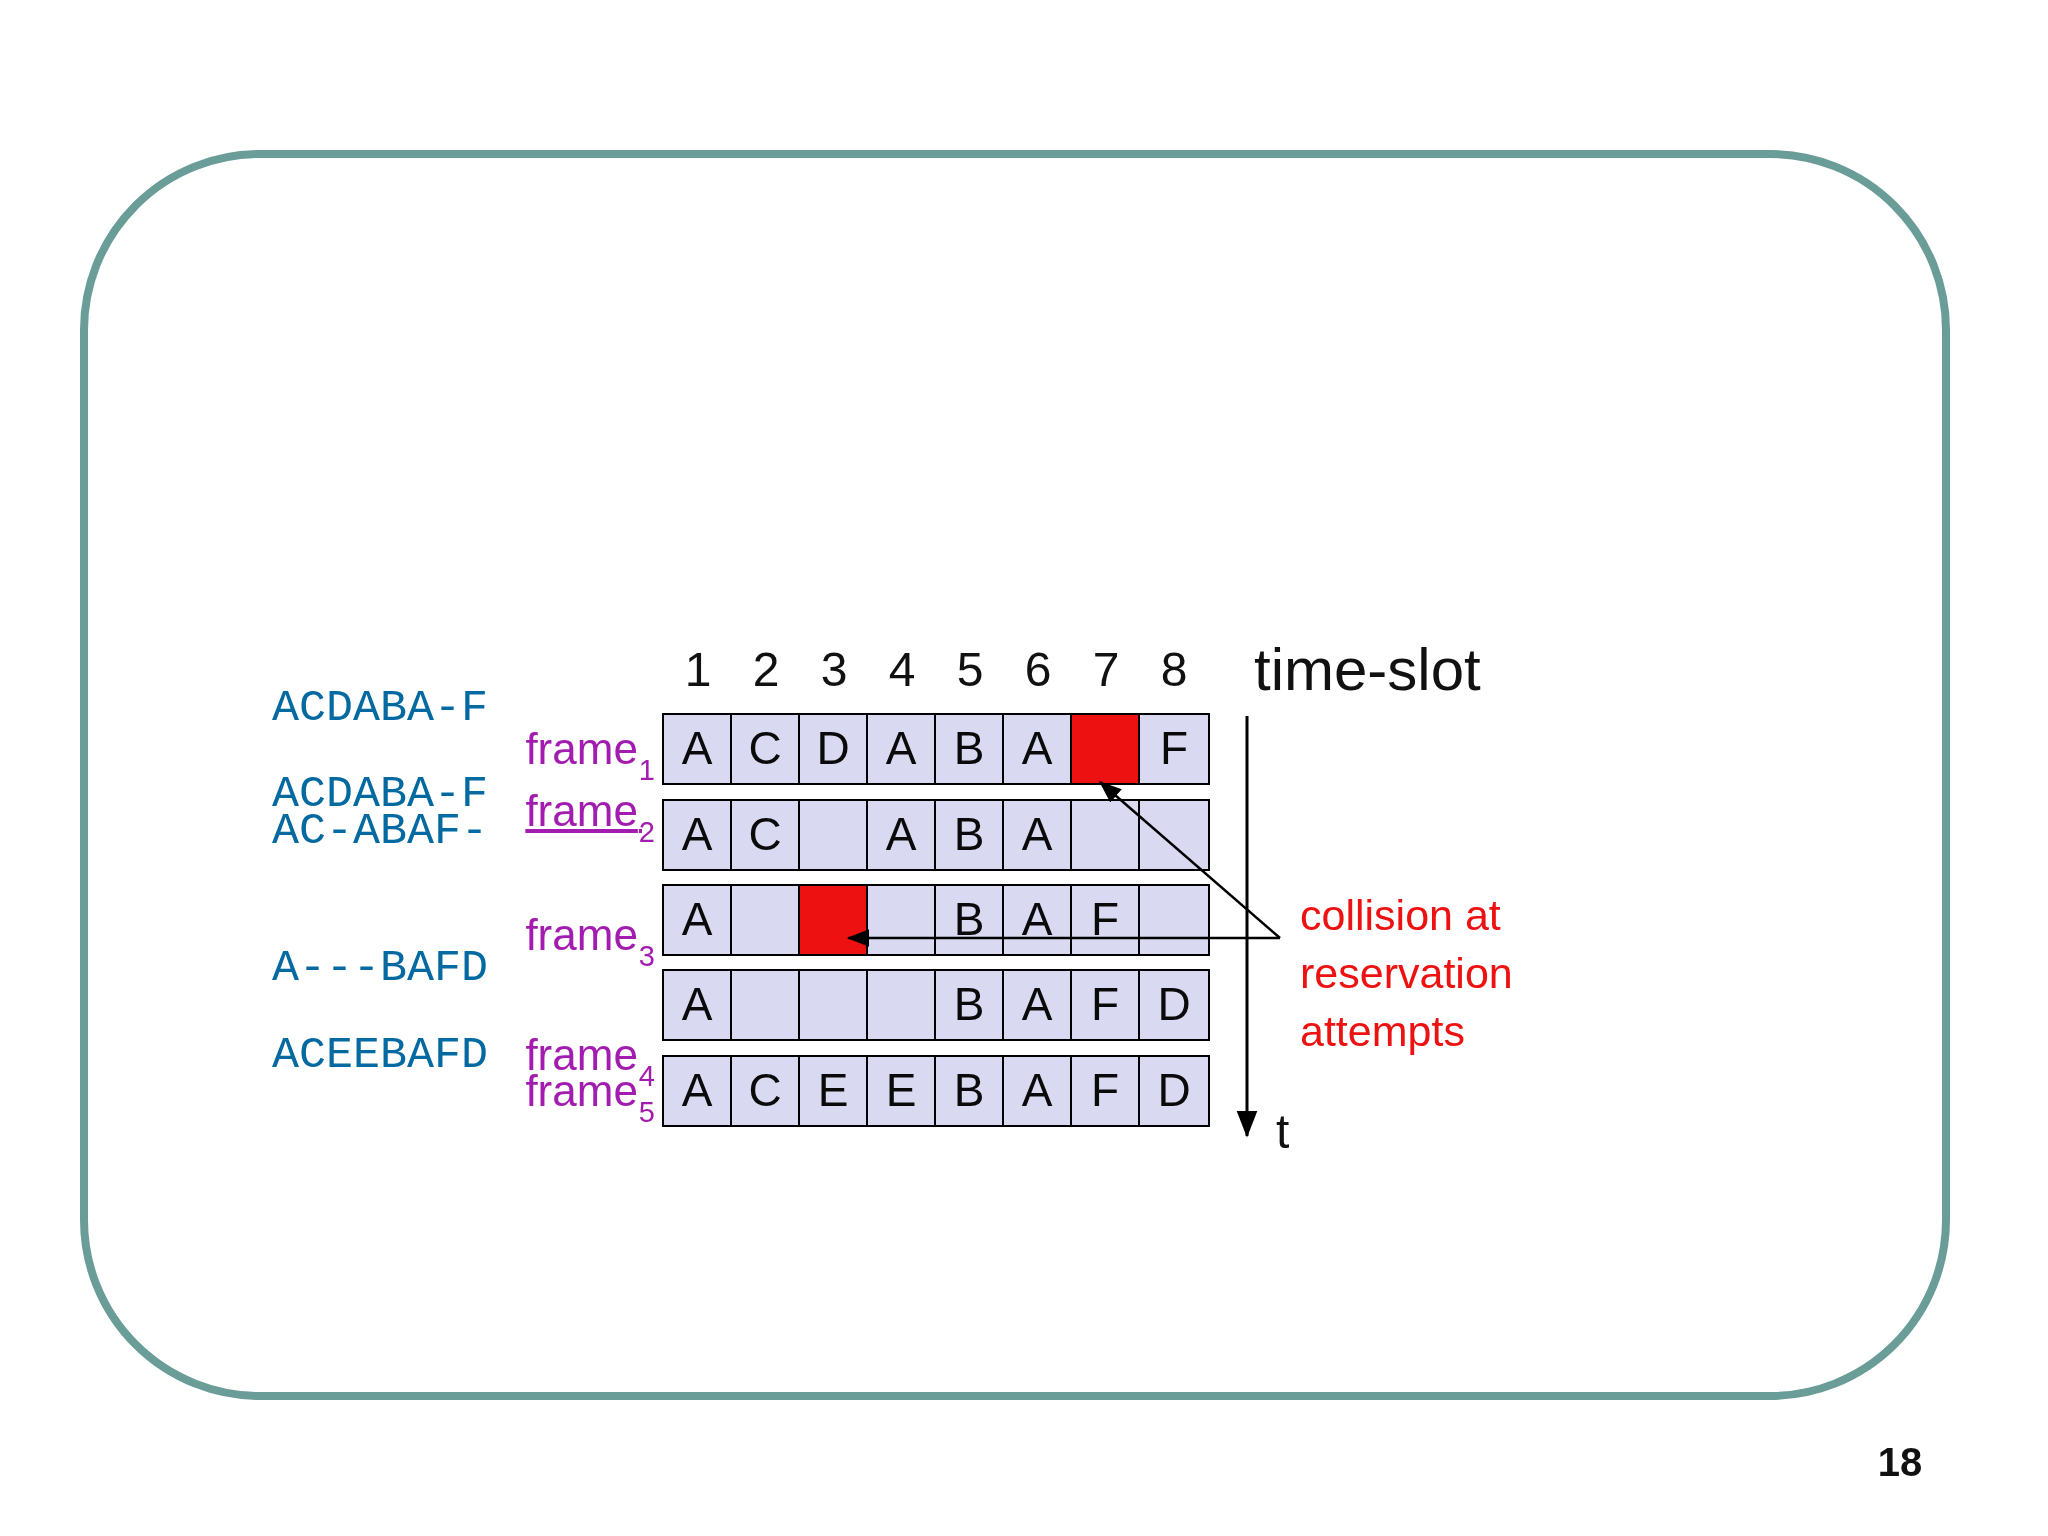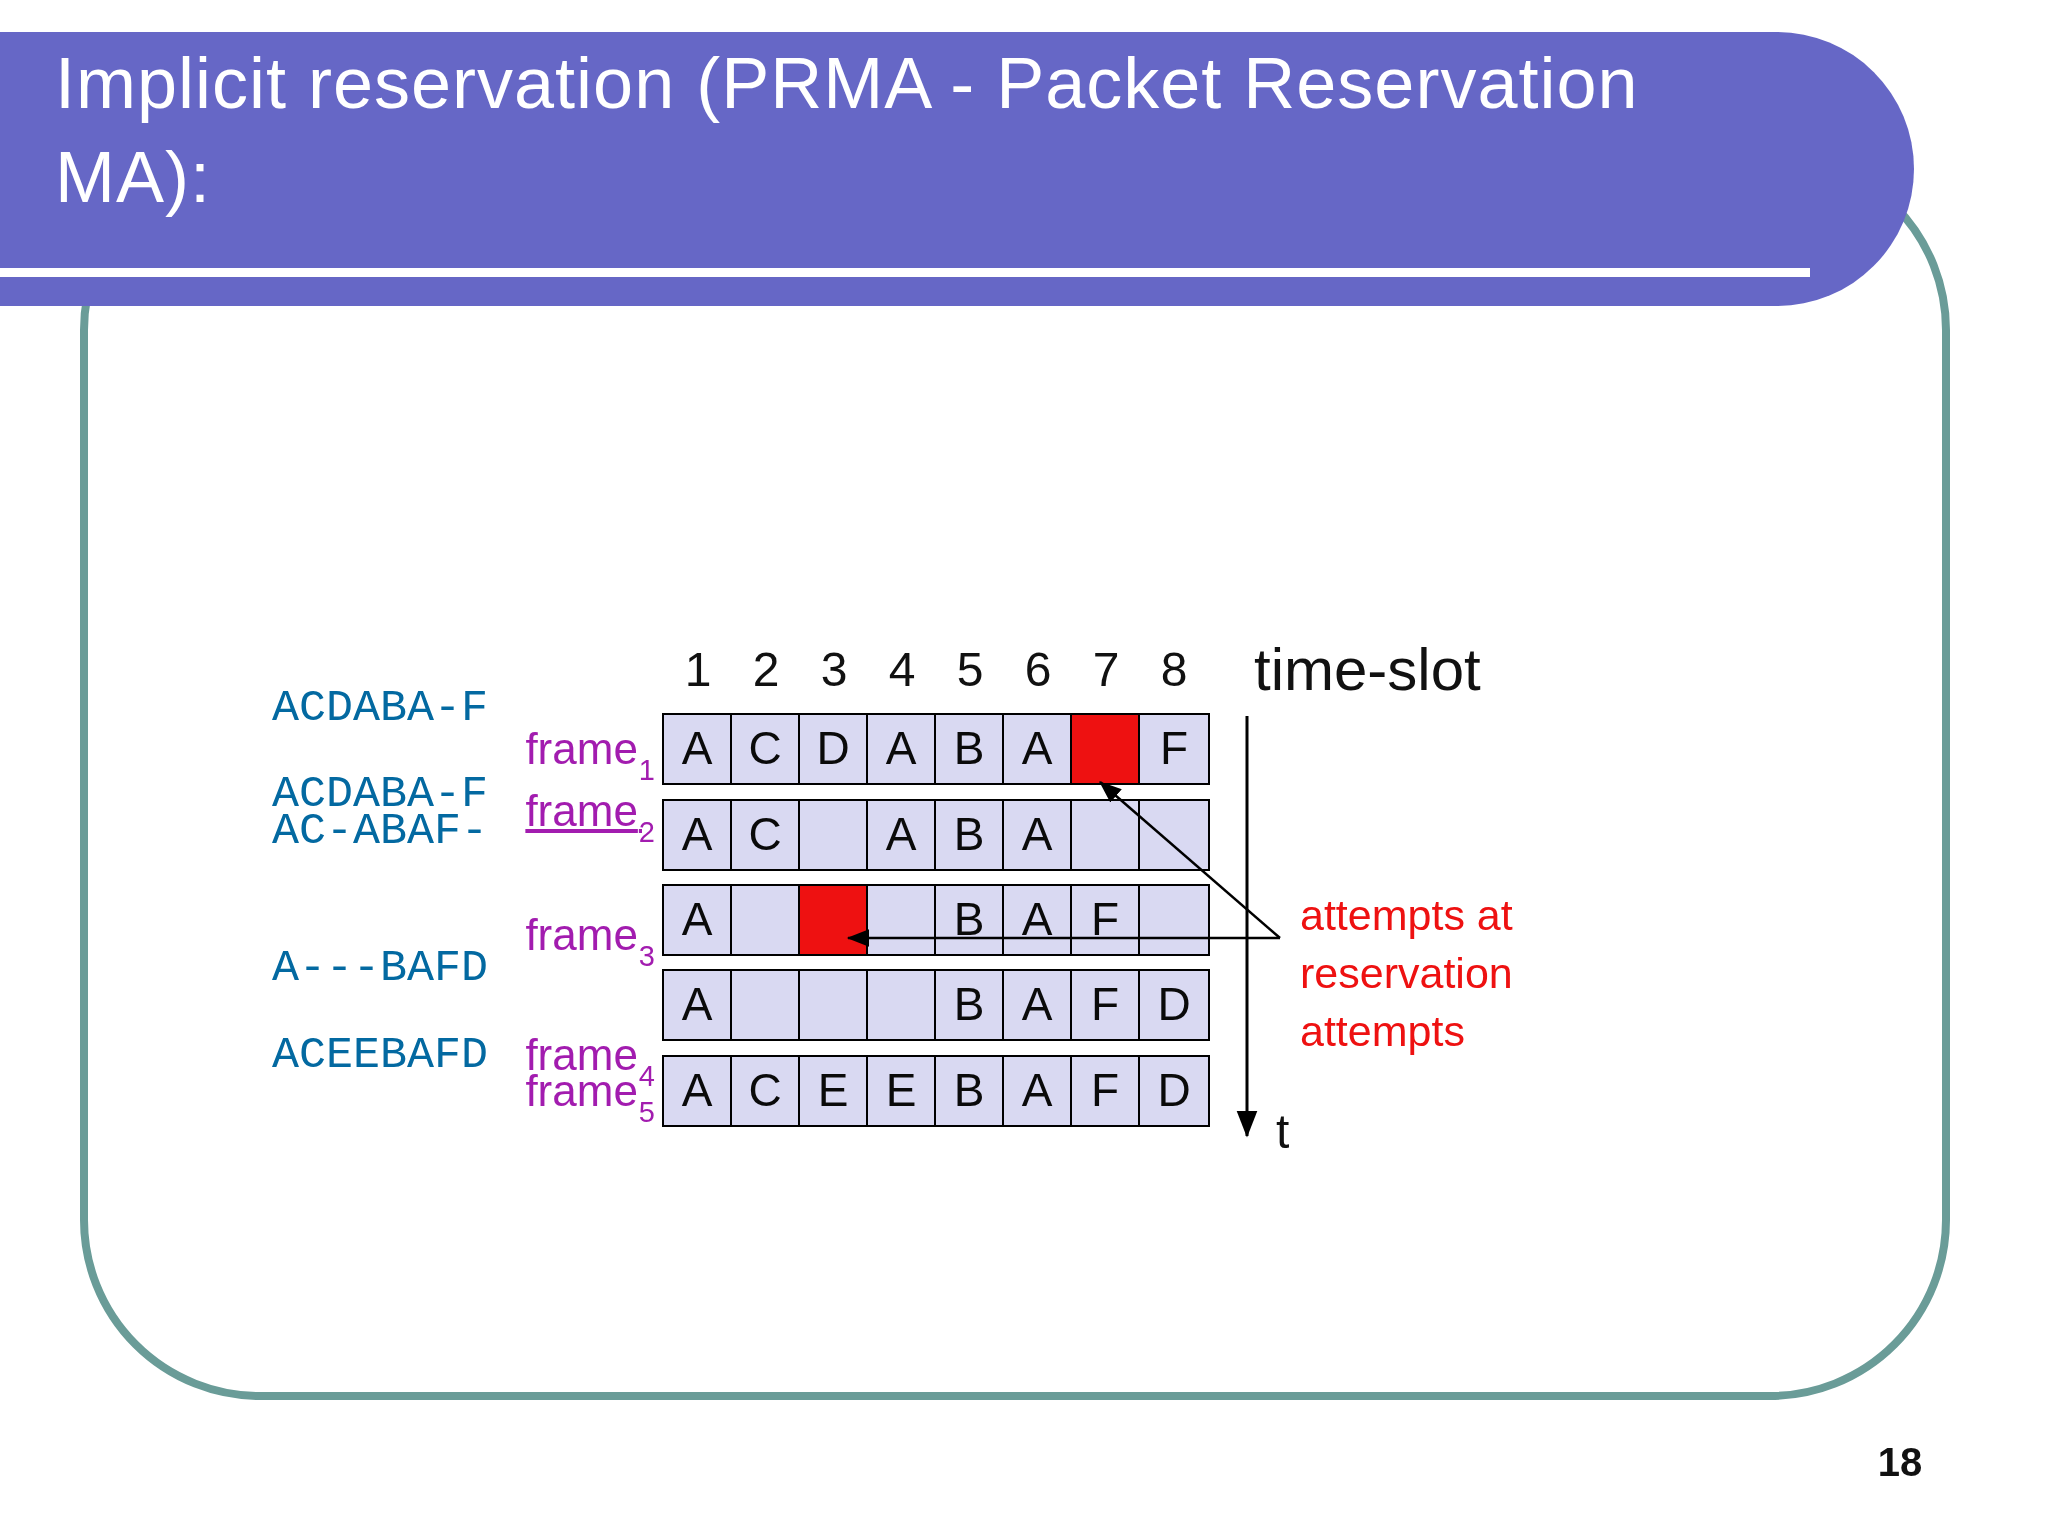--- a/index.html
+++ b/index.html
@@ -39,27 +39,20 @@
   .page-number{position:absolute;left:1856px;top:1440px;width:88px;text-align:center;
          font-size:40px;font-weight:bold;color:#111;}
 </style>
 </head>
 <body>
 
 <div class="slide">
 
   <div class="content-frame"></div>
 
-  <div class="banner">
-    <div class="title">
-      <span>Implicit reservation (PRMA - Packet Reservation</span><br>
-      <span>MA):</span>
-    </div>
-    <div class="banner-underline"></div>
-  </div>
 
   <div class="slot-numbers" id="slotNumbers">
       <span>1</span>
       <span>2</span>
       <span>3</span>
       <span>4</span>
       <span>5</span>
       <span>6</span>
       <span>7</span>
       <span>8</span>
@@ -136,21 +129,21 @@
       <marker id="ah" markerWidth="10" markerHeight="8" refX="8.5" refY="3.5" orient="auto">
         <path d="M0,0 L9,3.5 L0,7 Z" fill="#000"></path>
       </marker>
     </defs>
     <line x1="1247" y1="716" x2="1247" y2="1136" stroke="#000" stroke-width="3" marker-end="url(#ah)"></line>
     <line x1="1280" y1="938" x2="1100" y2="782" stroke="#000" stroke-width="2.5" marker-end="url(#ah)"></line>
     <line x1="1280" y1="938" x2="848" y2="938" stroke="#000" stroke-width="2.5" marker-end="url(#ah)"></line>
   </svg>
 
   <div class="collision-note">
-    <div>attempts at</div>
+    <div>collision at</div>
     <div>reservation</div>
     <div>attempts</div>
   </div>
 
   <div class="t-label">t</div>
 
   <div class="page-number">18</div>
 </div>
 
 </body></html>

